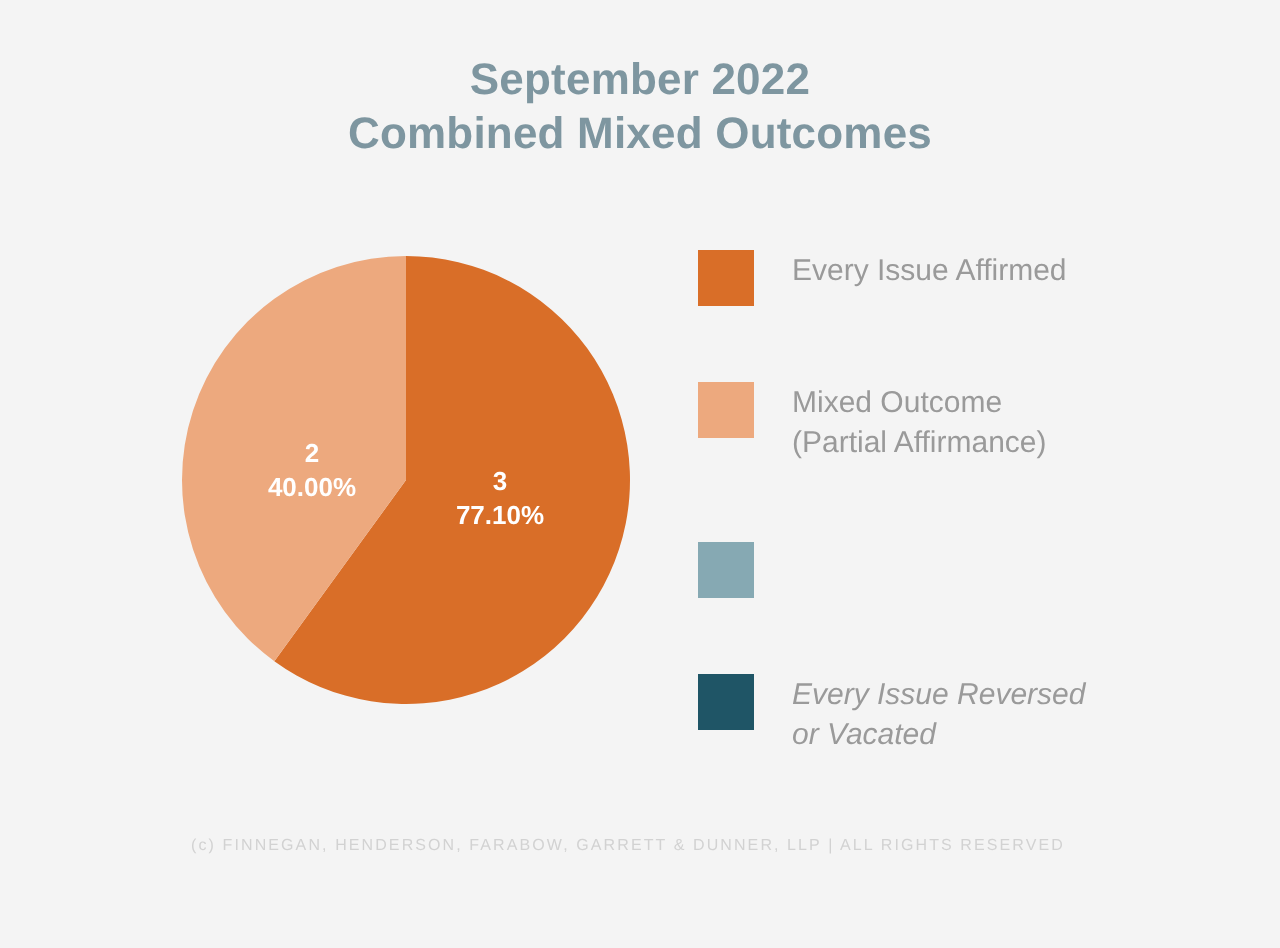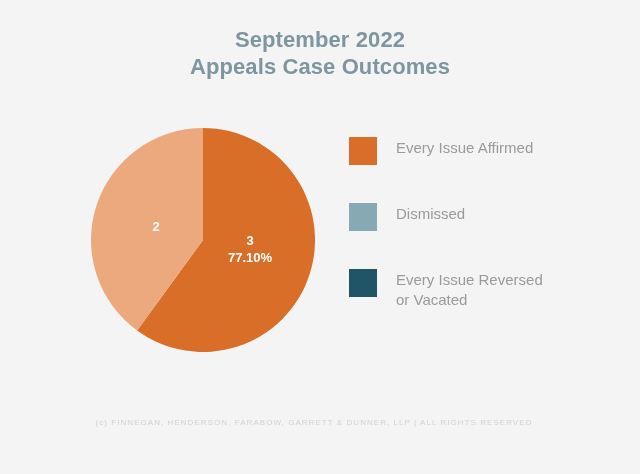--- a/index.html
+++ b/index.html
@@ -81,31 +81,32 @@
   #slice-label-1 {
     left: 94px;
     top: 104px;
     width: 130px;
   }
 
   
   #legend {
     position: absolute;
     left: 349px;
-    top: 136px;
+    top: 124px;
     width: 280px;
   }
   .legend-item {
     position: relative;
     display: block;
     margin-bottom: 38px;
     min-height: 28px;
   }
   .legend-item:last-child {
     margin-bottom: 12px;
+    font-style: italic;
   }
   .legend-swatch {
     position: absolute;
     left: 0;
     top: 1px;
     width: 28px;
     height: 28px;
   }
   .legend-text {
     display: block;
@@ -130,52 +131,57 @@
     white-space: nowrap;
   }
 </style>
 </head>
 <body>
 
 <div id="canvas" style="background: rgb(244, 244, 244);">
 
   <div id="chart-title" style="color: rgb(126, 150, 160);">
     <span class="tline">September 2022</span>
-    <span class="tline">Appeals Case Outcomes</span>
+    <span class="tline">Combined Mixed Outcomes</span>
   </div>
 
   <div id="pie-wrap">
     <svg id="pie-svg" viewBox="0 0 224 224">
       <g id="pie-slices">
           <path d="M 112 112 L 112.000 0.000 A 112 112 0 1 1 46.168 202.610 Z" fill="#d96e28"></path>
           <path d="M 112 112 L 46.168 202.610 A 112 112 0 0 1 112.000 0.000 Z" fill="#eda97e"></path>
         </g>
     </svg>
 
     <div class="slice-label" id="slice-label-0">
       <span class="lv">2</span>
+      <span class="lp">40.00%</span>
     </div>
 
     <div class="slice-label" id="slice-label-1">
       <span class="lv">3</span>
       <span class="lp">77.10%</span>
     </div>
   </div>
 
   <div id="legend">
 
     <div class="legend-item">
       <span class="legend-swatch" style="background: rgb(217, 110, 40);"></span>
       <span class="legend-text">Every Issue Affirmed</span>
     </div>
 
+    <div class="legend-item">
+      <span class="legend-swatch" style="background: rgb(237, 169, 126);"></span>
+      <span class="legend-text">Mixed Outcome
+(Partial Affirmance)</span>
+    </div>
 
     <div class="legend-item">
       <span class="legend-swatch" style="background: rgb(134, 169, 179);"></span>
-      <span class="legend-text">Dismissed</span>
     </div>
 
     <div class="legend-item">
       <span class="legend-swatch" style="background: rgb(31, 85, 102);"></span>
       <span class="legend-text">Every Issue Reversed
 or Vacated</span>
     </div>
 
   </div>
 

